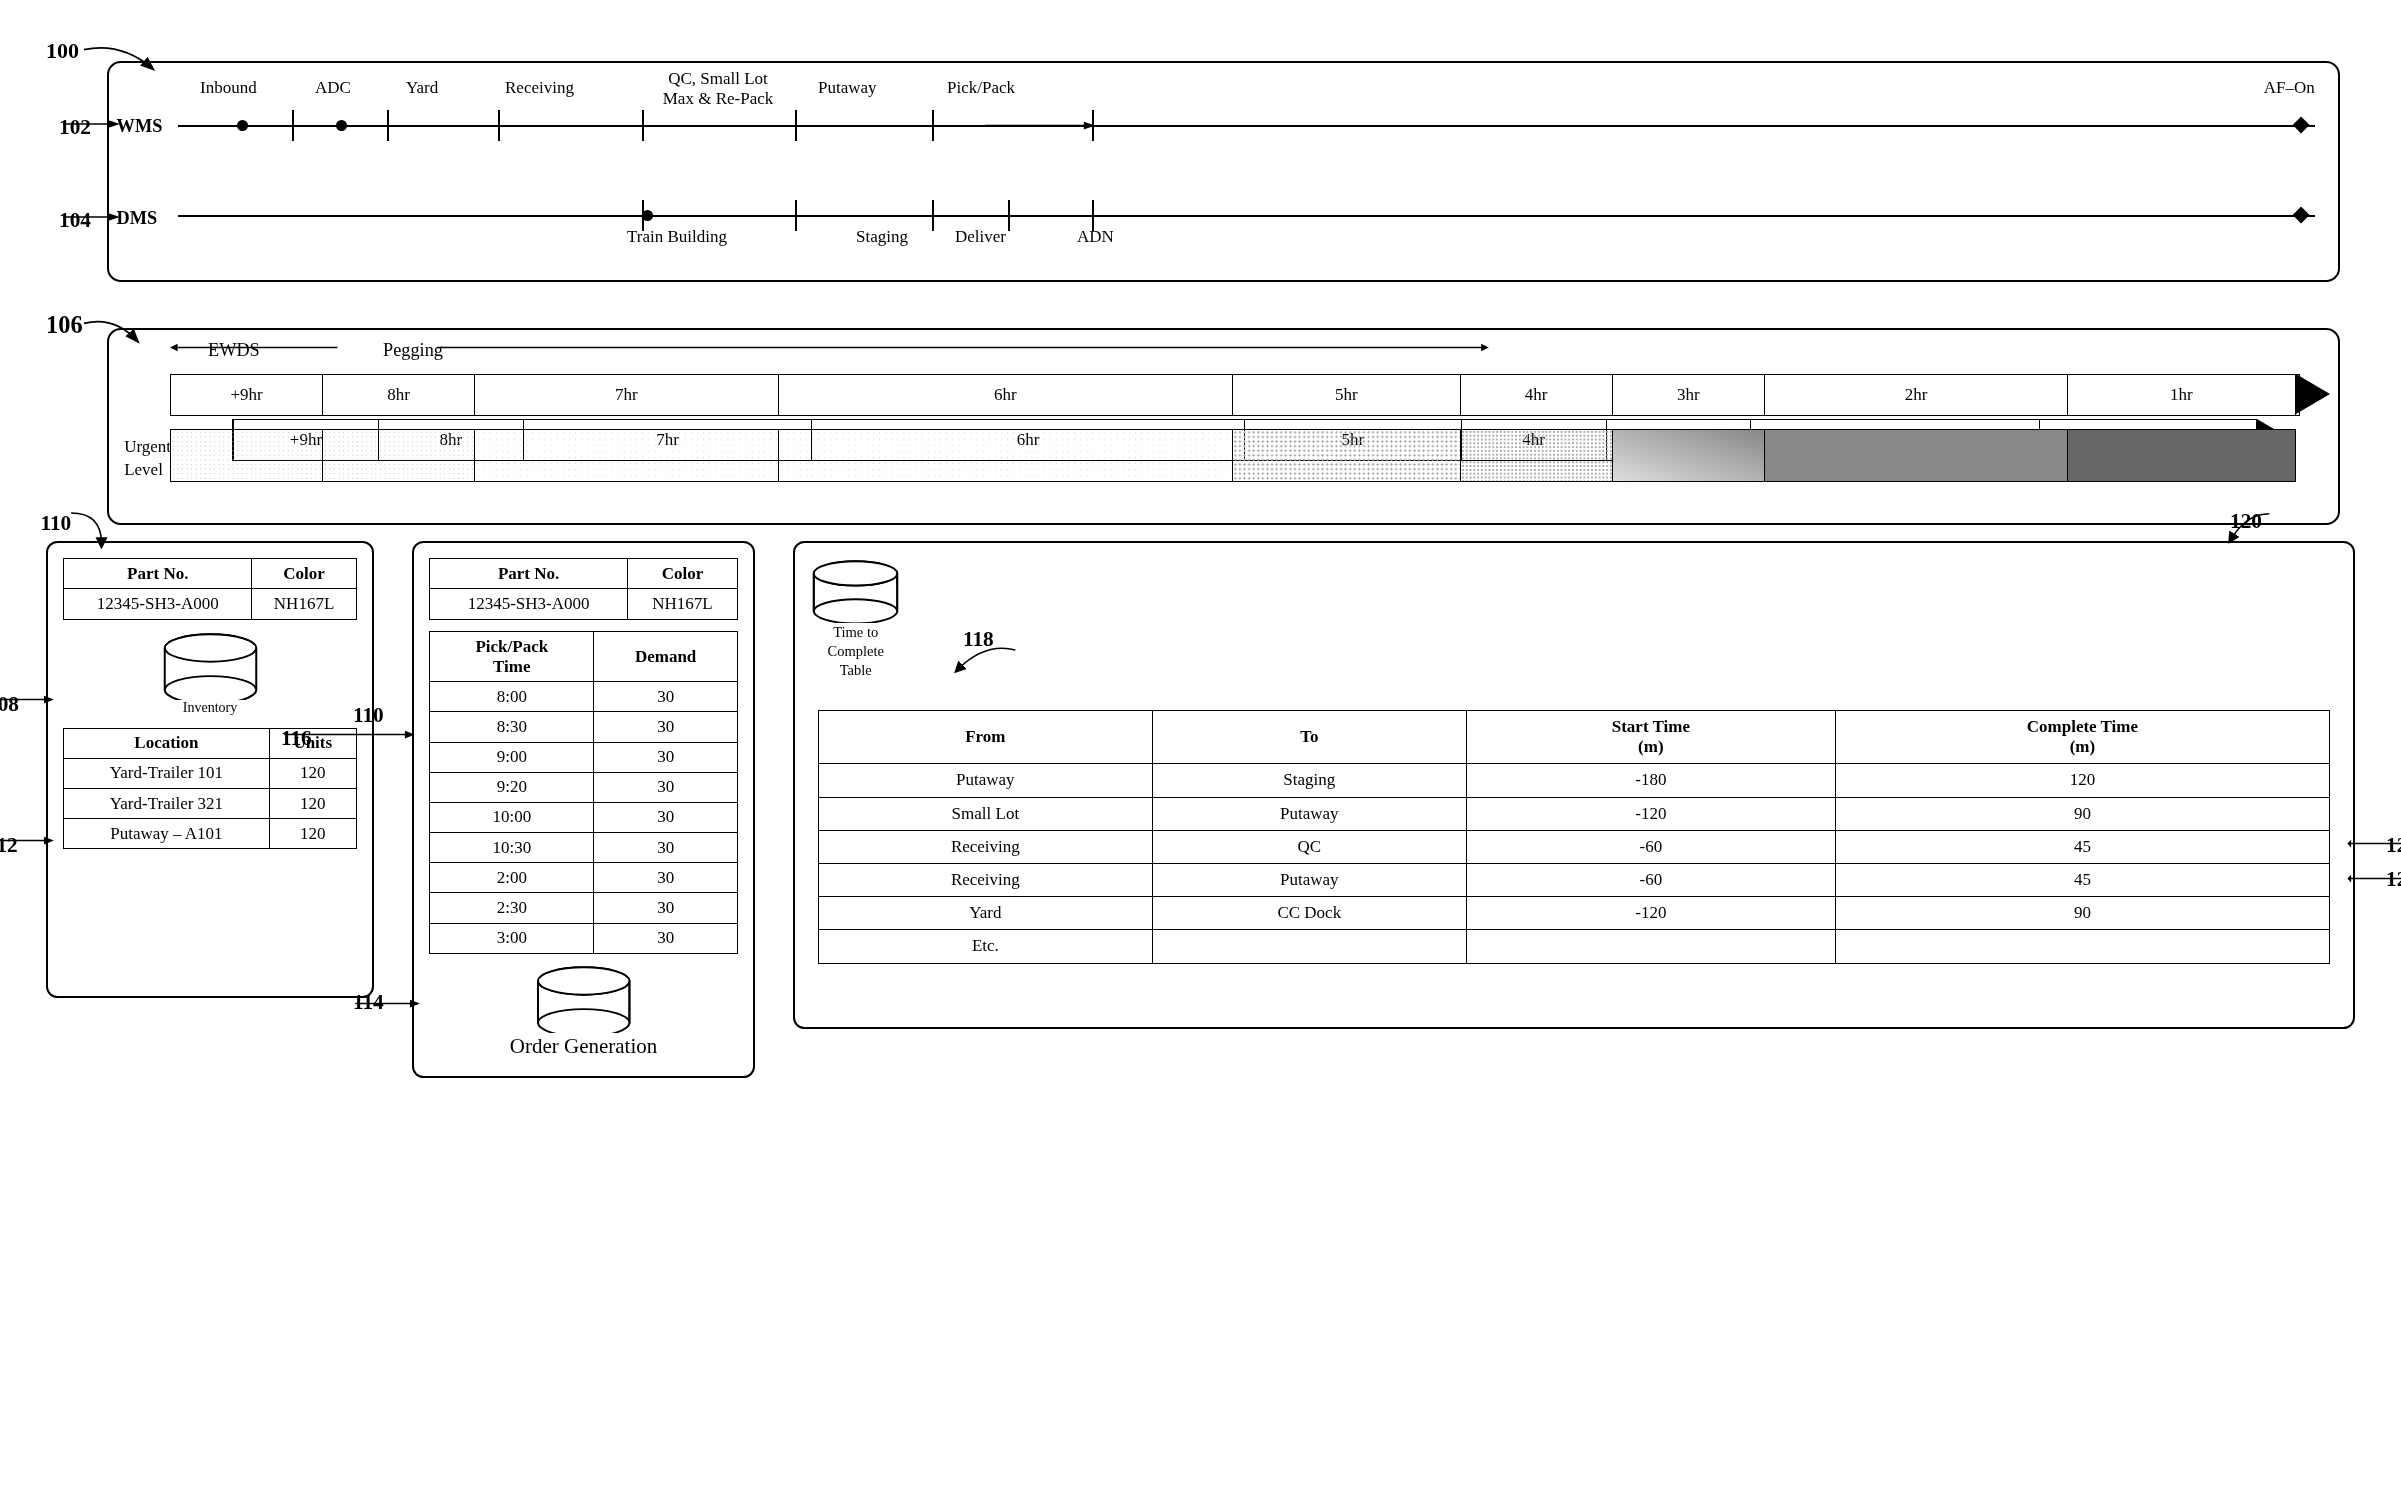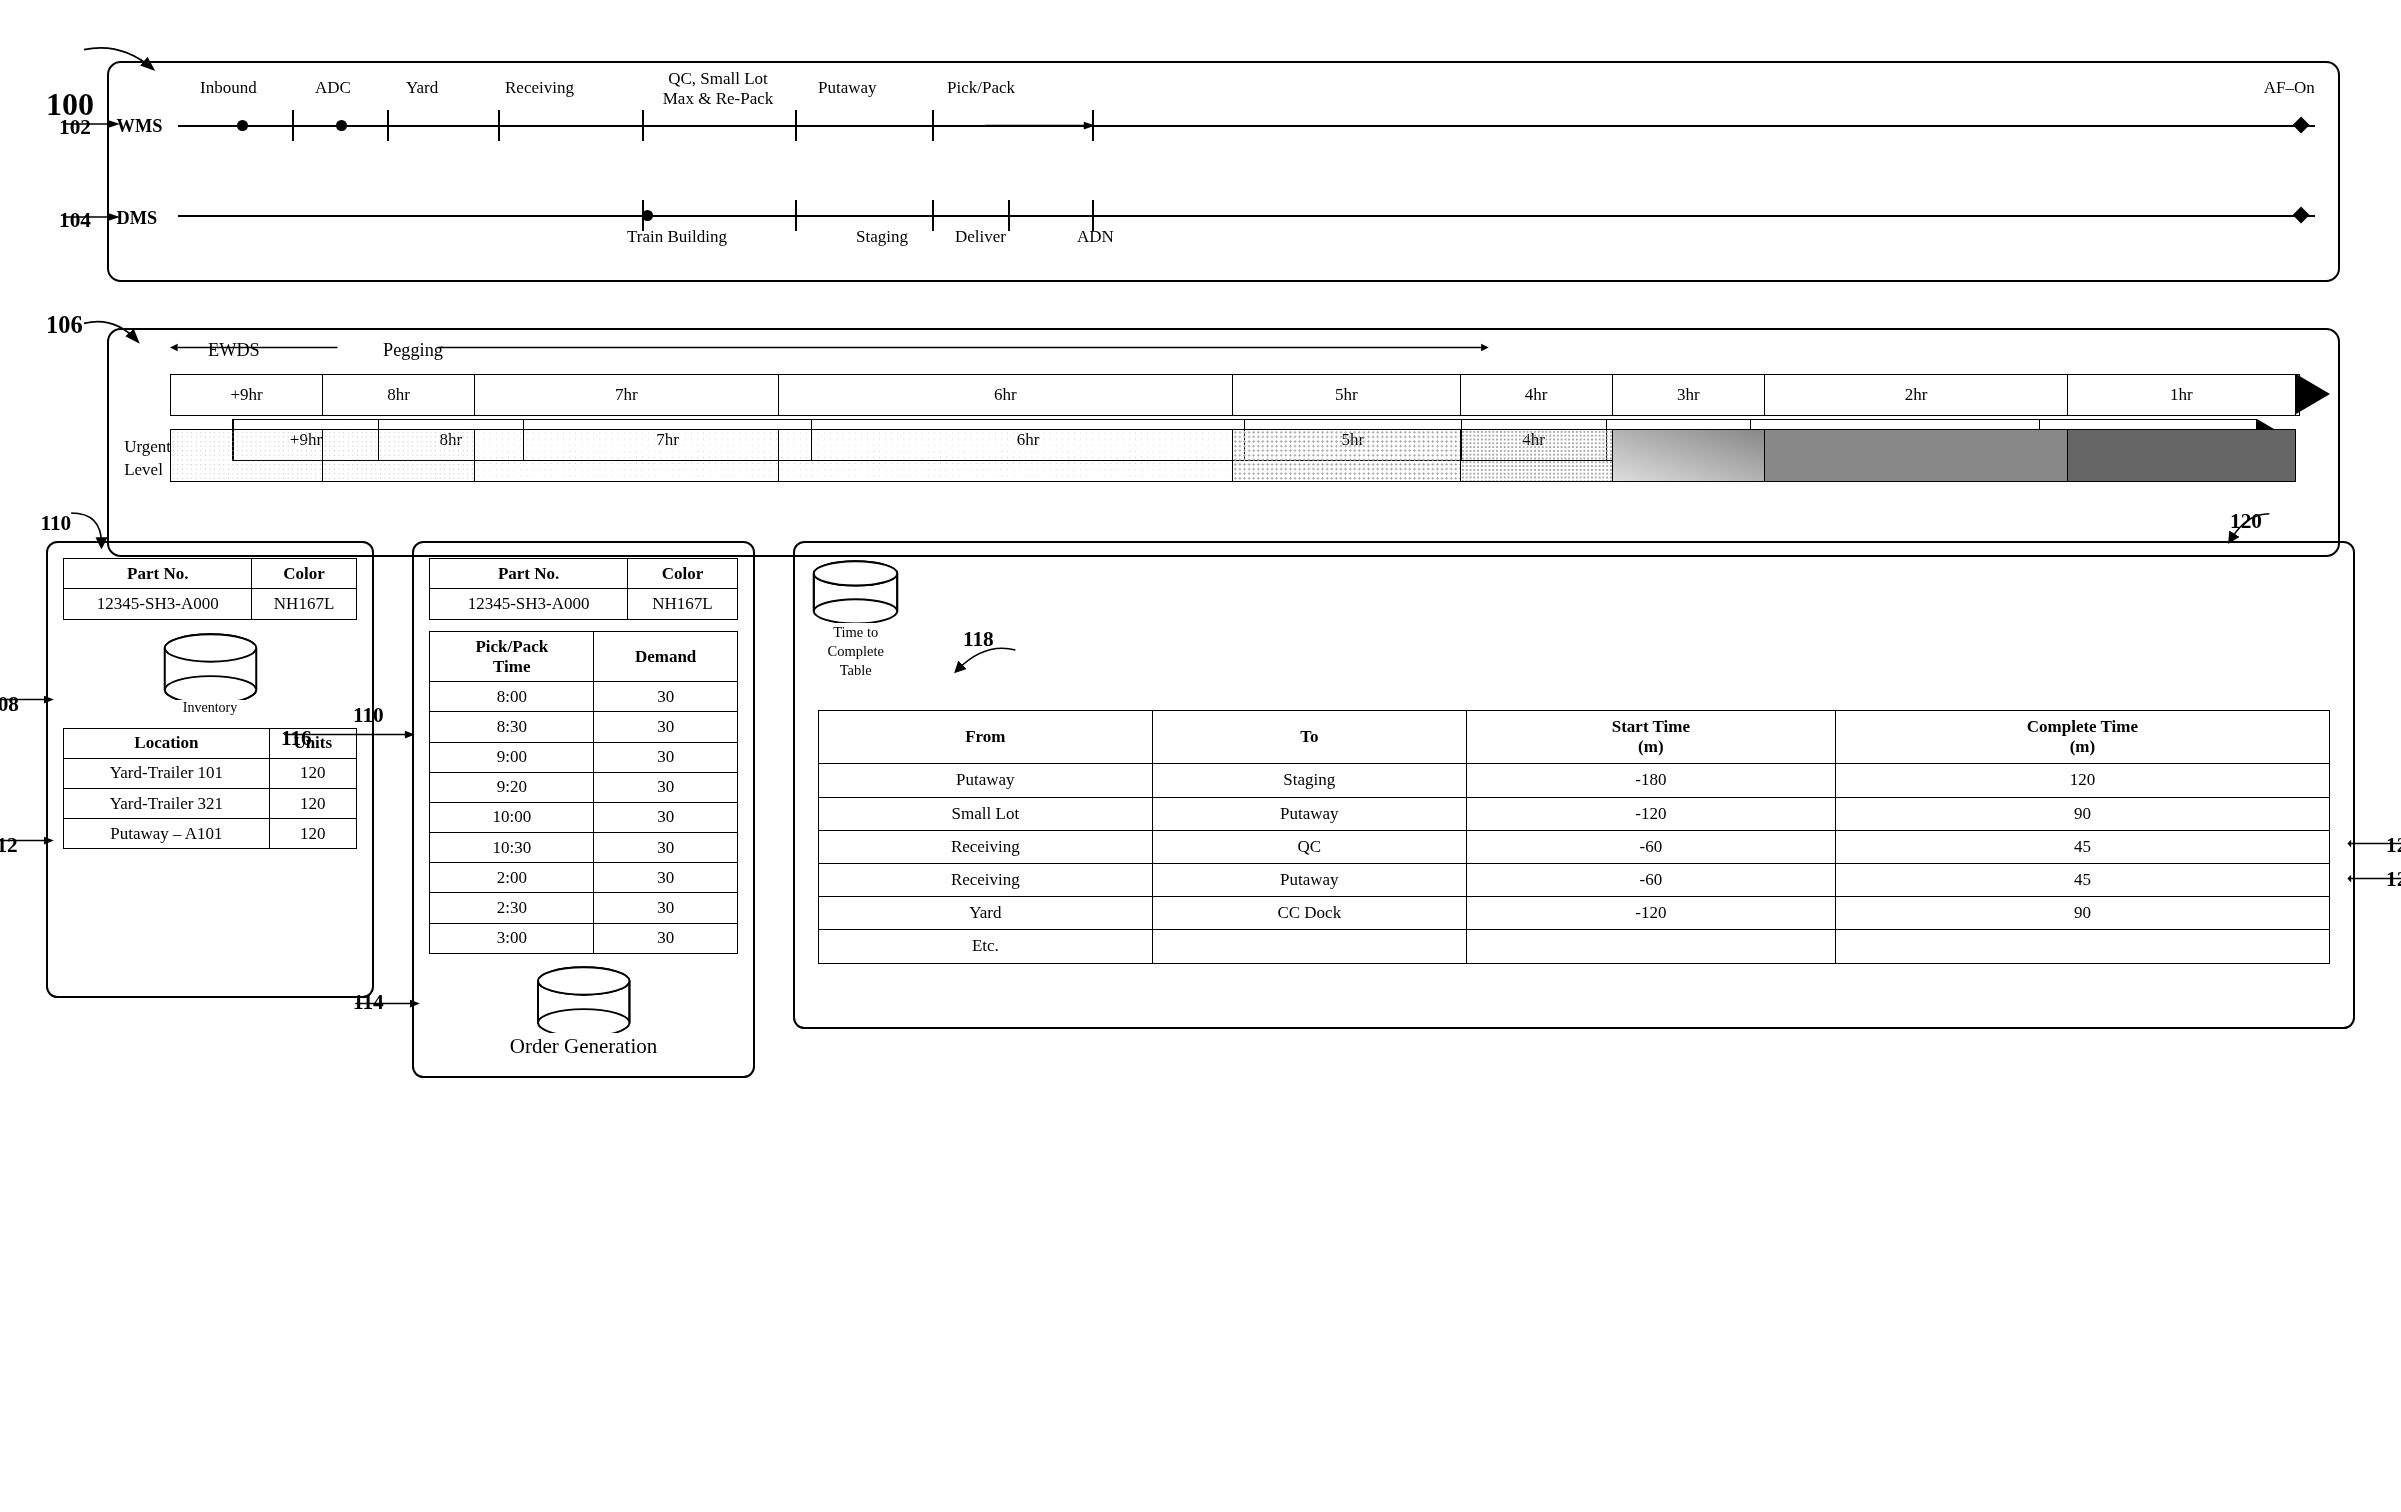--- a/index.html
+++ b/index.html
@@ -46,21 +46,21 @@
       background: #fff;
     }
   </style>
 </head>
 <body>
 
 <div class="diagram-container">
 
   <div style="position:absolute; top:7.6px; left:0; right:0; height:259px;">
 
-    <div style="position:absolute; top:7.6px; left:0; font-size:32px; font-weight:bold;margin-top:48px;">100</div>
+    <div style="position:absolute; top:7.6px; left:0; font-size:22px; font-weight:bold;">100</div>
 
     <svg style="position:absolute; top:7.6px; left:0; width:152px; height:46px;" overflow="visible" viewBox="0 0 200 60" width="152" height="46">
       <path d="M 50 15 Q 100 5 140 40" stroke="#000" stroke-width="2.5" fill="none" marker-end="url(#arrow1)"></path>
       <defs>
         <marker id="arrow1" markerWidth="8" markerHeight="8" refX="6" refY="3" orient="auto">
           <path d="M0,0 L0,6 L8,3 z" fill="#000"></path>
         </marker>
       </defs>
     </svg>
 
@@ -147,21 +147,21 @@
 
     <svg style="position:absolute; top:15.2px; left:0; width:114px; height:38px;" overflow="visible" viewBox="0 0 150 50" width="114" height="38">
       <path d="M 50 15 Q 90 5 120 38" stroke="#000" stroke-width="2.5" fill="none" marker-end="url(#arrow2)"></path>
       <defs>
         <marker id="arrow2" markerWidth="8" markerHeight="8" refX="6" refY="3" orient="auto">
           <path d="M0,0 L0,6 L8,3 z" fill="#000"></path>
         </marker>
       </defs>
     </svg>
 
-    <div style="position:absolute; top:30.5px; left:61px; right:15.2px; height:229px; border:2.3px solid #000; border-radius:13.7px;">
+    <div style="position:absolute; top:30.5px; left:61px; right:15.2px; height:197px; border:2.3px solid #000; border-radius:13.7px;">
 
       <div style="position:absolute; top:10.7px; left:99px; font-size:18.3px;">EWDS</div>
 
       <svg style="position:absolute; top:6.1px; left:61px; width:175px; height:23px;" overflow="visible" viewBox="0 0 230 30" width="175" height="23">
         <line x1="220" y1="15" x2="10" y2="15" stroke="#000" stroke-width="2"></line>
         <polygon points="10,10 0,15 10,20" fill="#000"></polygon>
       </svg>
 
       <div style="position:absolute; top:10.7px; left:274px; font-size:18.3px;">Pegging</div>
       <svg style="position:absolute; top:6.1px; left:328px; right:0; width:1067px; height:23px;" overflow="visible" viewBox="0 0 1400 30" width="1067" height="23">

